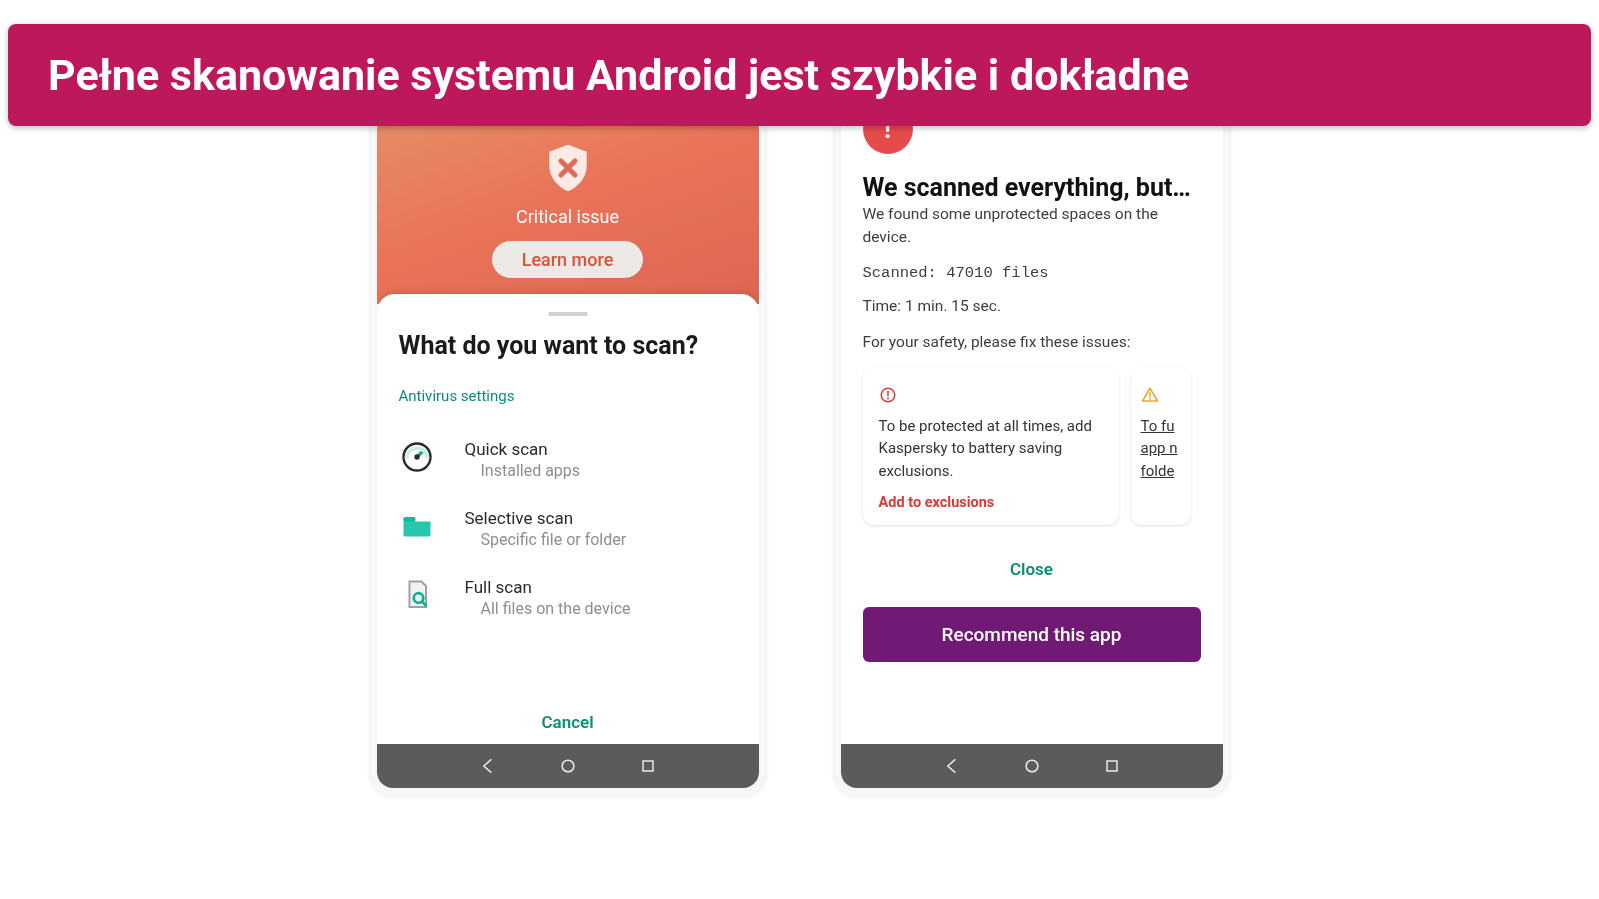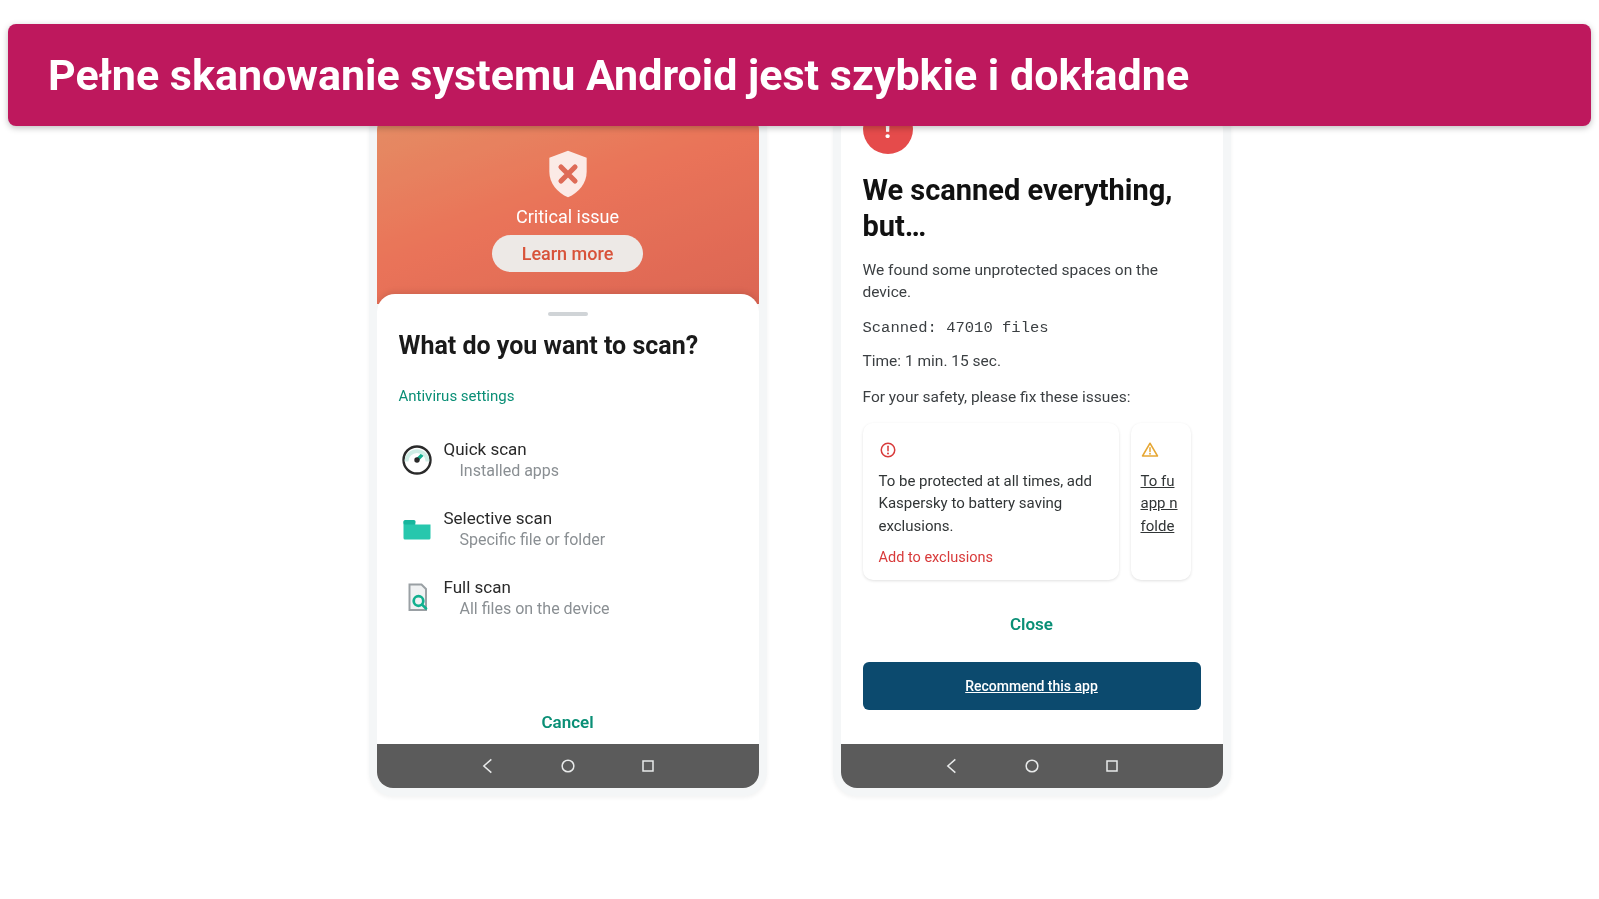--- a/index.html
+++ b/index.html
@@ -28,21 +28,21 @@
     overflow: hidden;
     position: relative;
     box-shadow: 0 2px 4px rgba(0,0,0,0.05);
   }
 
   
   .p1-hero {
     height: 190px;
     background: linear-gradient(160deg,#e07a4a 0%, #e65c3c 45%, #d64b36 100%);
     display: flex; flex-direction: column; align-items: center; justify-content: center;
-    gap: 4px;
+    gap: 10px;
     filter: blur(0.4px);
     position: relative;
   }
   .p1-hero::after{
     content:"";
     position:absolute; inset:0;
     background: rgba(255,255,255,0.15);
   }
   .shield-icon { width: 56px; height: 56px; position: relative;}
   .shield-icon svg { width: 100%; height: 100%; }
@@ -63,21 +63,21 @@
     position: absolute; left: 0; right: 0; bottom: 38px; top: 180px;
     background: #fff;
     border-top-left-radius: 18px; border-top-right-radius: 18px;
     box-shadow: 0 -2px 6px rgba(0,0,0,0.1);
     padding: 18px 22px 0 22px;
   }
   .grip { width: 40px; height: 4px; background: #d0d4d7; border-radius: 3px; margin: 0 auto 14px; }
   .sheet-title { font-size: 25px; font-weight: 700; color: #1a1a1a; line-height: 1.25; margin-bottom: 8px; }
   .av-settings { color: #0a8f76; font-size: 15px; margin-bottom: 20px; display: inline-block; margin-top: 18px; }
 
-  .scan-row { display: flex; align-items: center; gap: 9px; padding: 14px 0; }
+  .scan-row { display: flex; align-items: flex-start; gap: 30px; padding: 14px 0; }
   .scan-row .icon-box { width: 36px; height: 36px; display:flex; align-items:center; justify-content:center; }
   .scan-row .labels .t1 { font-size: 17px; color: #2a2a2a; }
   .scan-row .labels .t2 { font-size: 16px; color: #8a8f93; margin-top:2px;margin-left:16px; }
 
   .cancel-btn {
     position:absolute; bottom: 18px; left:0; right:0;
     text-align: center;
     color: #0a8f76;
     font-weight: 600;
     font-size: 17px;
@@ -88,42 +88,42 @@
     position: absolute; left: 0; right: 0; bottom: 0; height: 44px;
     background: #5b5b5b;
     display:flex; align-items:center; justify-content:center; gap: 60px;
   }
   .navbar .nav-ic { width: 20px; height: 20px; color: #e8eaea; }
   .navbar svg { width:100%; height:100%; }
 
   
   .p2-content { padding: 0 22px; height: calc(100% - 44px); overflow:hidden; }
   .alert-circle { width: 50px; height: 50px; border-radius: 50%; background: #e54b4b; display:flex; align-items:center; justify-content:center; color:#fff; font-size: 26px; font-weight:700; margin-top: -10px; margin-bottom: 18px; }
-  .p2-title { font-size: 29px; font-weight: 700; color:#111; line-height:1.25; margin-bottom:14px; }
+  .p2-title { font-size: 25px; font-weight: 700; color:#111; line-height:1.25; }
   .p2-text { font-size: 15.5px; color:#3b3f42; line-height:1.45; margin-bottom:14px; }
   .p2-text.small { margin-bottom:10px;font-family:Liberation Mono, monospace; }
 
   .issues-row { display:flex; gap: 12px; margin-top: 6px; }
   .issue-card {
     flex: 0 0 256px;
     background:#fff;
     border-radius:10px;
     box-shadow: 0 1px 3px rgba(0,0,0,0.12);
     padding: 16px 16px 14px;
   }
   .issue-card.peek { flex: 0 0 60px; padding-left:10px; overflow:hidden;}
   .ic-critical { color:#d83a3a; font-size:19px; font-weight:700; }
   .ic-warn { color:#e6a734; font-size:19px; font-weight:700;}
   .issue-card .body { font-size:15px; color:#313536; line-height:1.5; margin-top:8px;}
-  .issue-card .action { color:#d83a3a; font-size:14.5px; font-weight:400; margin-top:12px;}
+  .issue-card .action { color:#d83a3a; font-size:14.5px; font-weight:700; margin-top:12px;}
 
   .close-link { text-align:center; color:#0a8f76; font-weight:600; font-size:17px; margin-top:34px; }
   .recommend-btn {
-    background:#0c4a6e; color:#fff; border:none; border-radius:6px;
-    width:100%; padding:16px 0; font-size:14px; font-weight:500; margin-top:28px;text-decoration:underline;
+    background:#701a75; color:#fff; border:none; border-radius:6px;
+    width:100%; padding:16px 0; font-size:19px; font-weight:500; margin-top:28px;
   }
 
   
   .banner { z-index: 10; }
 </style>
 </head>
 <body>
 
 <div class="phones">
 

